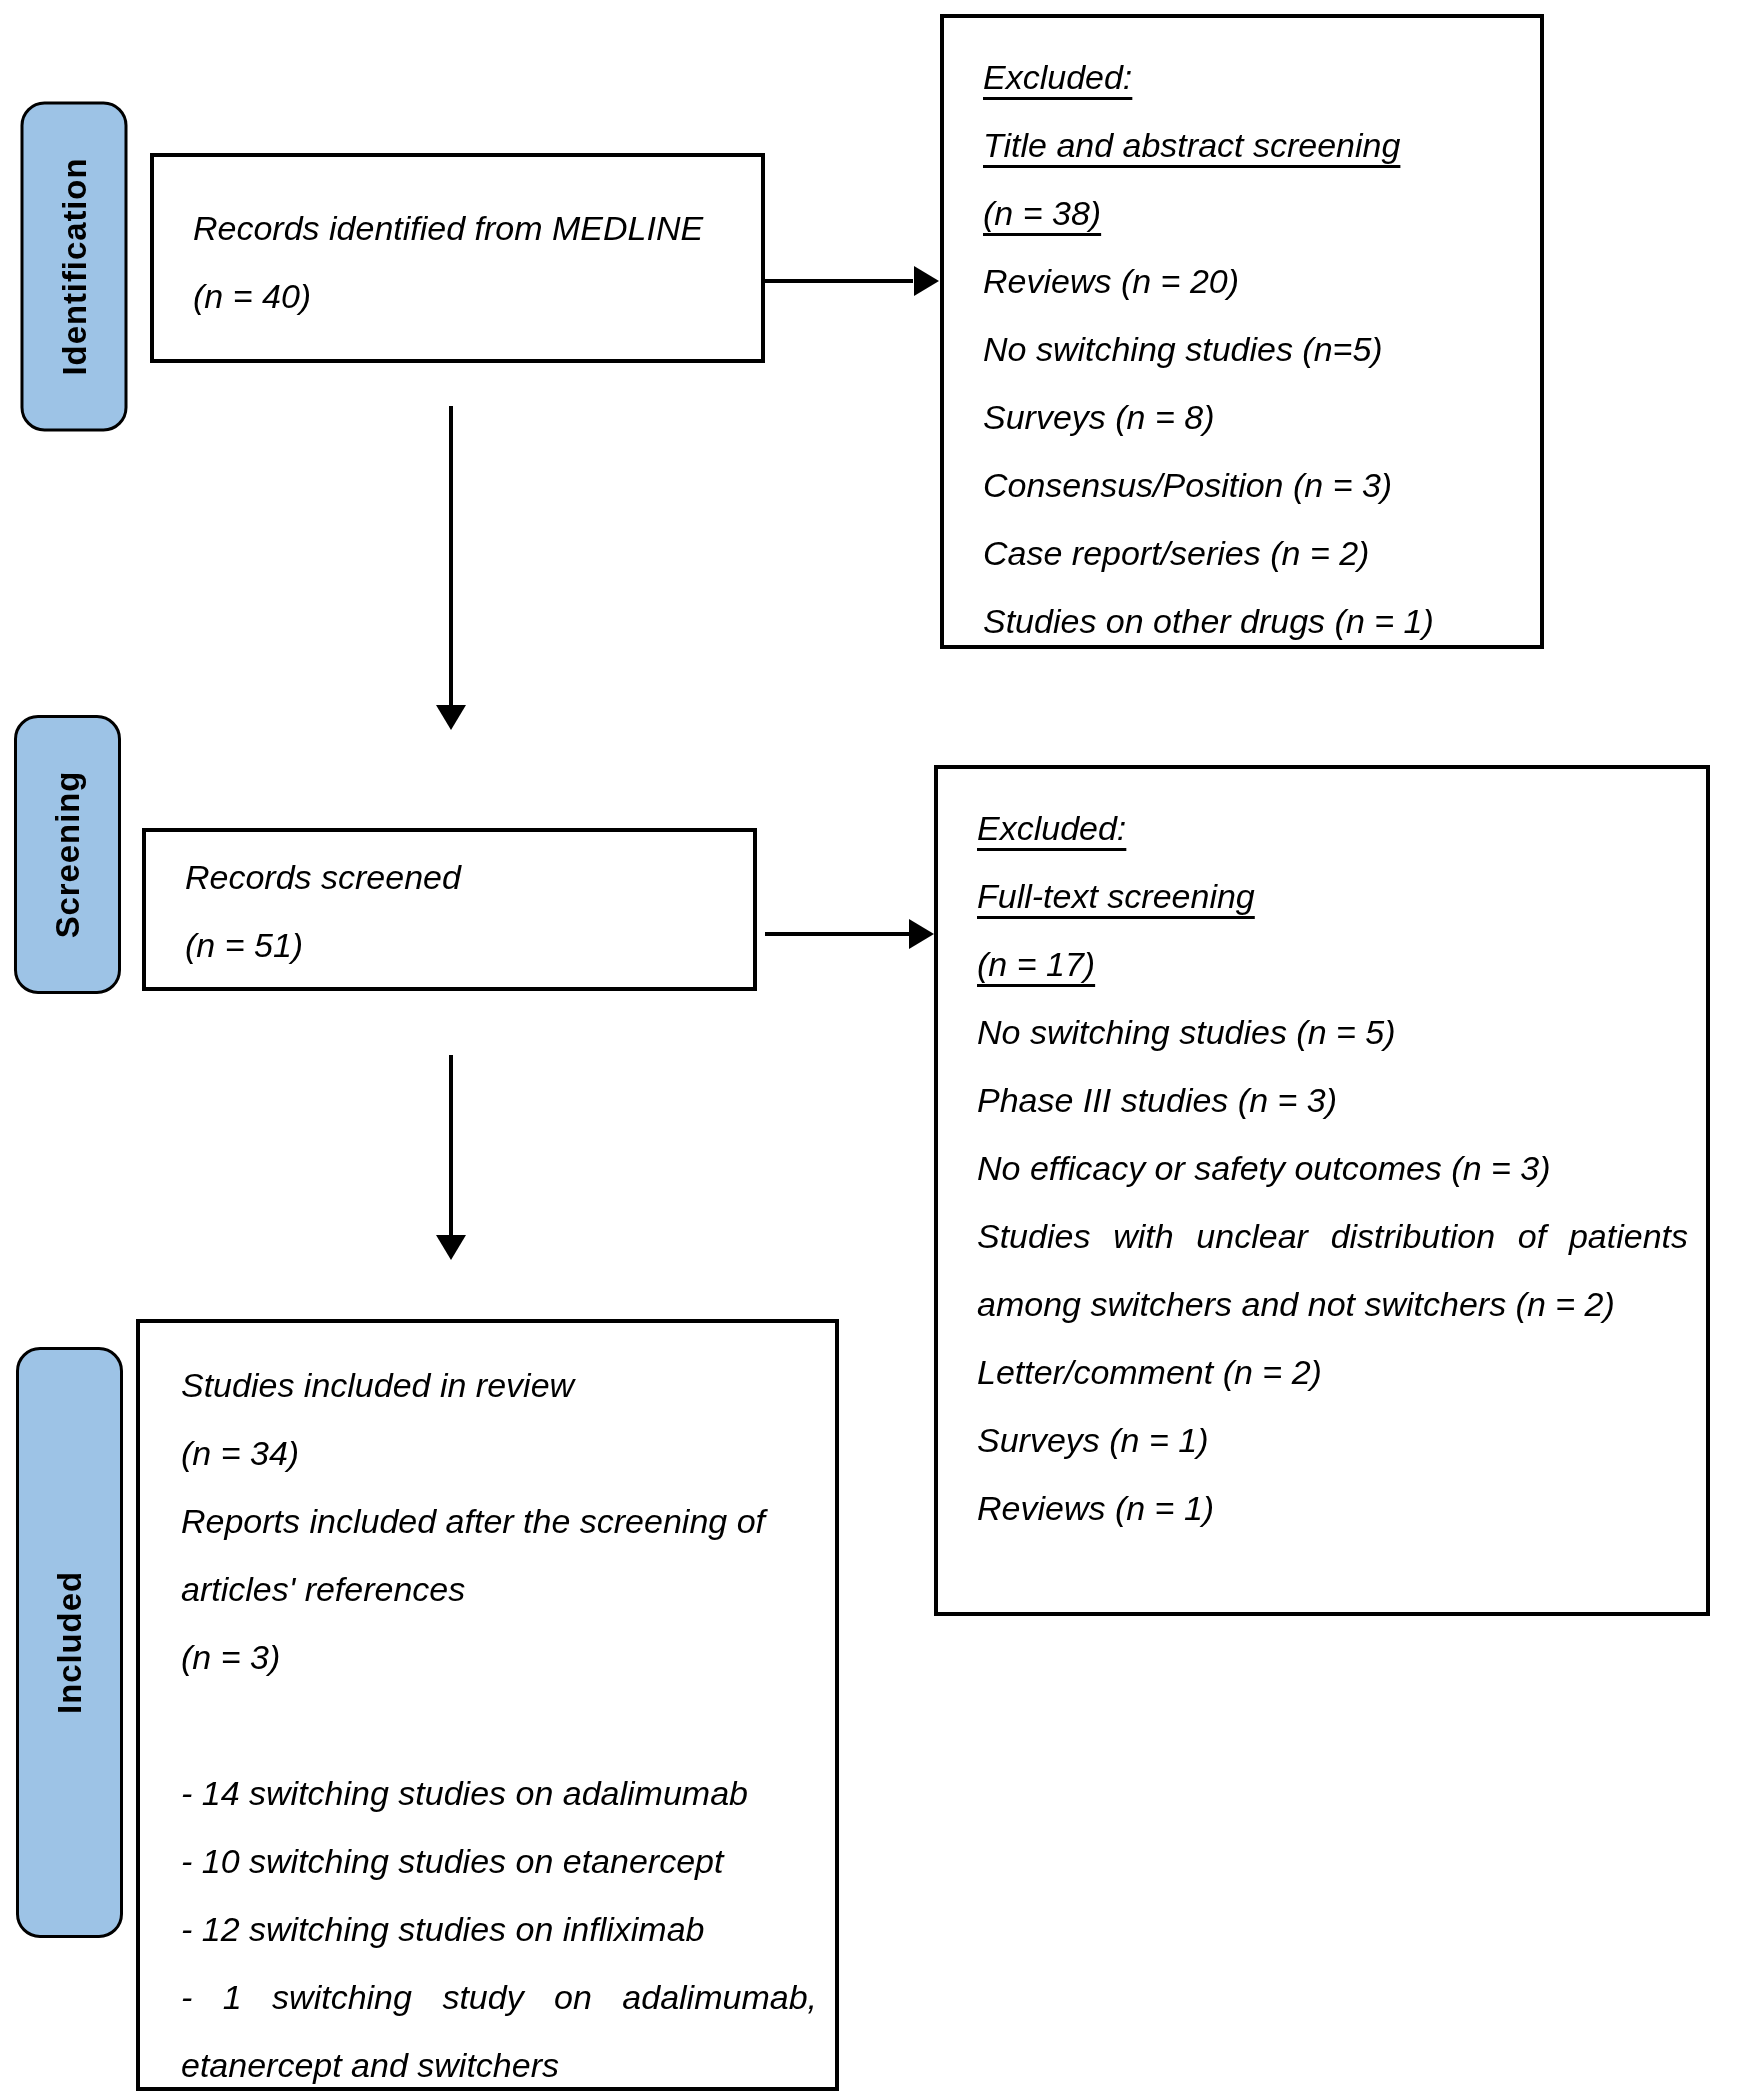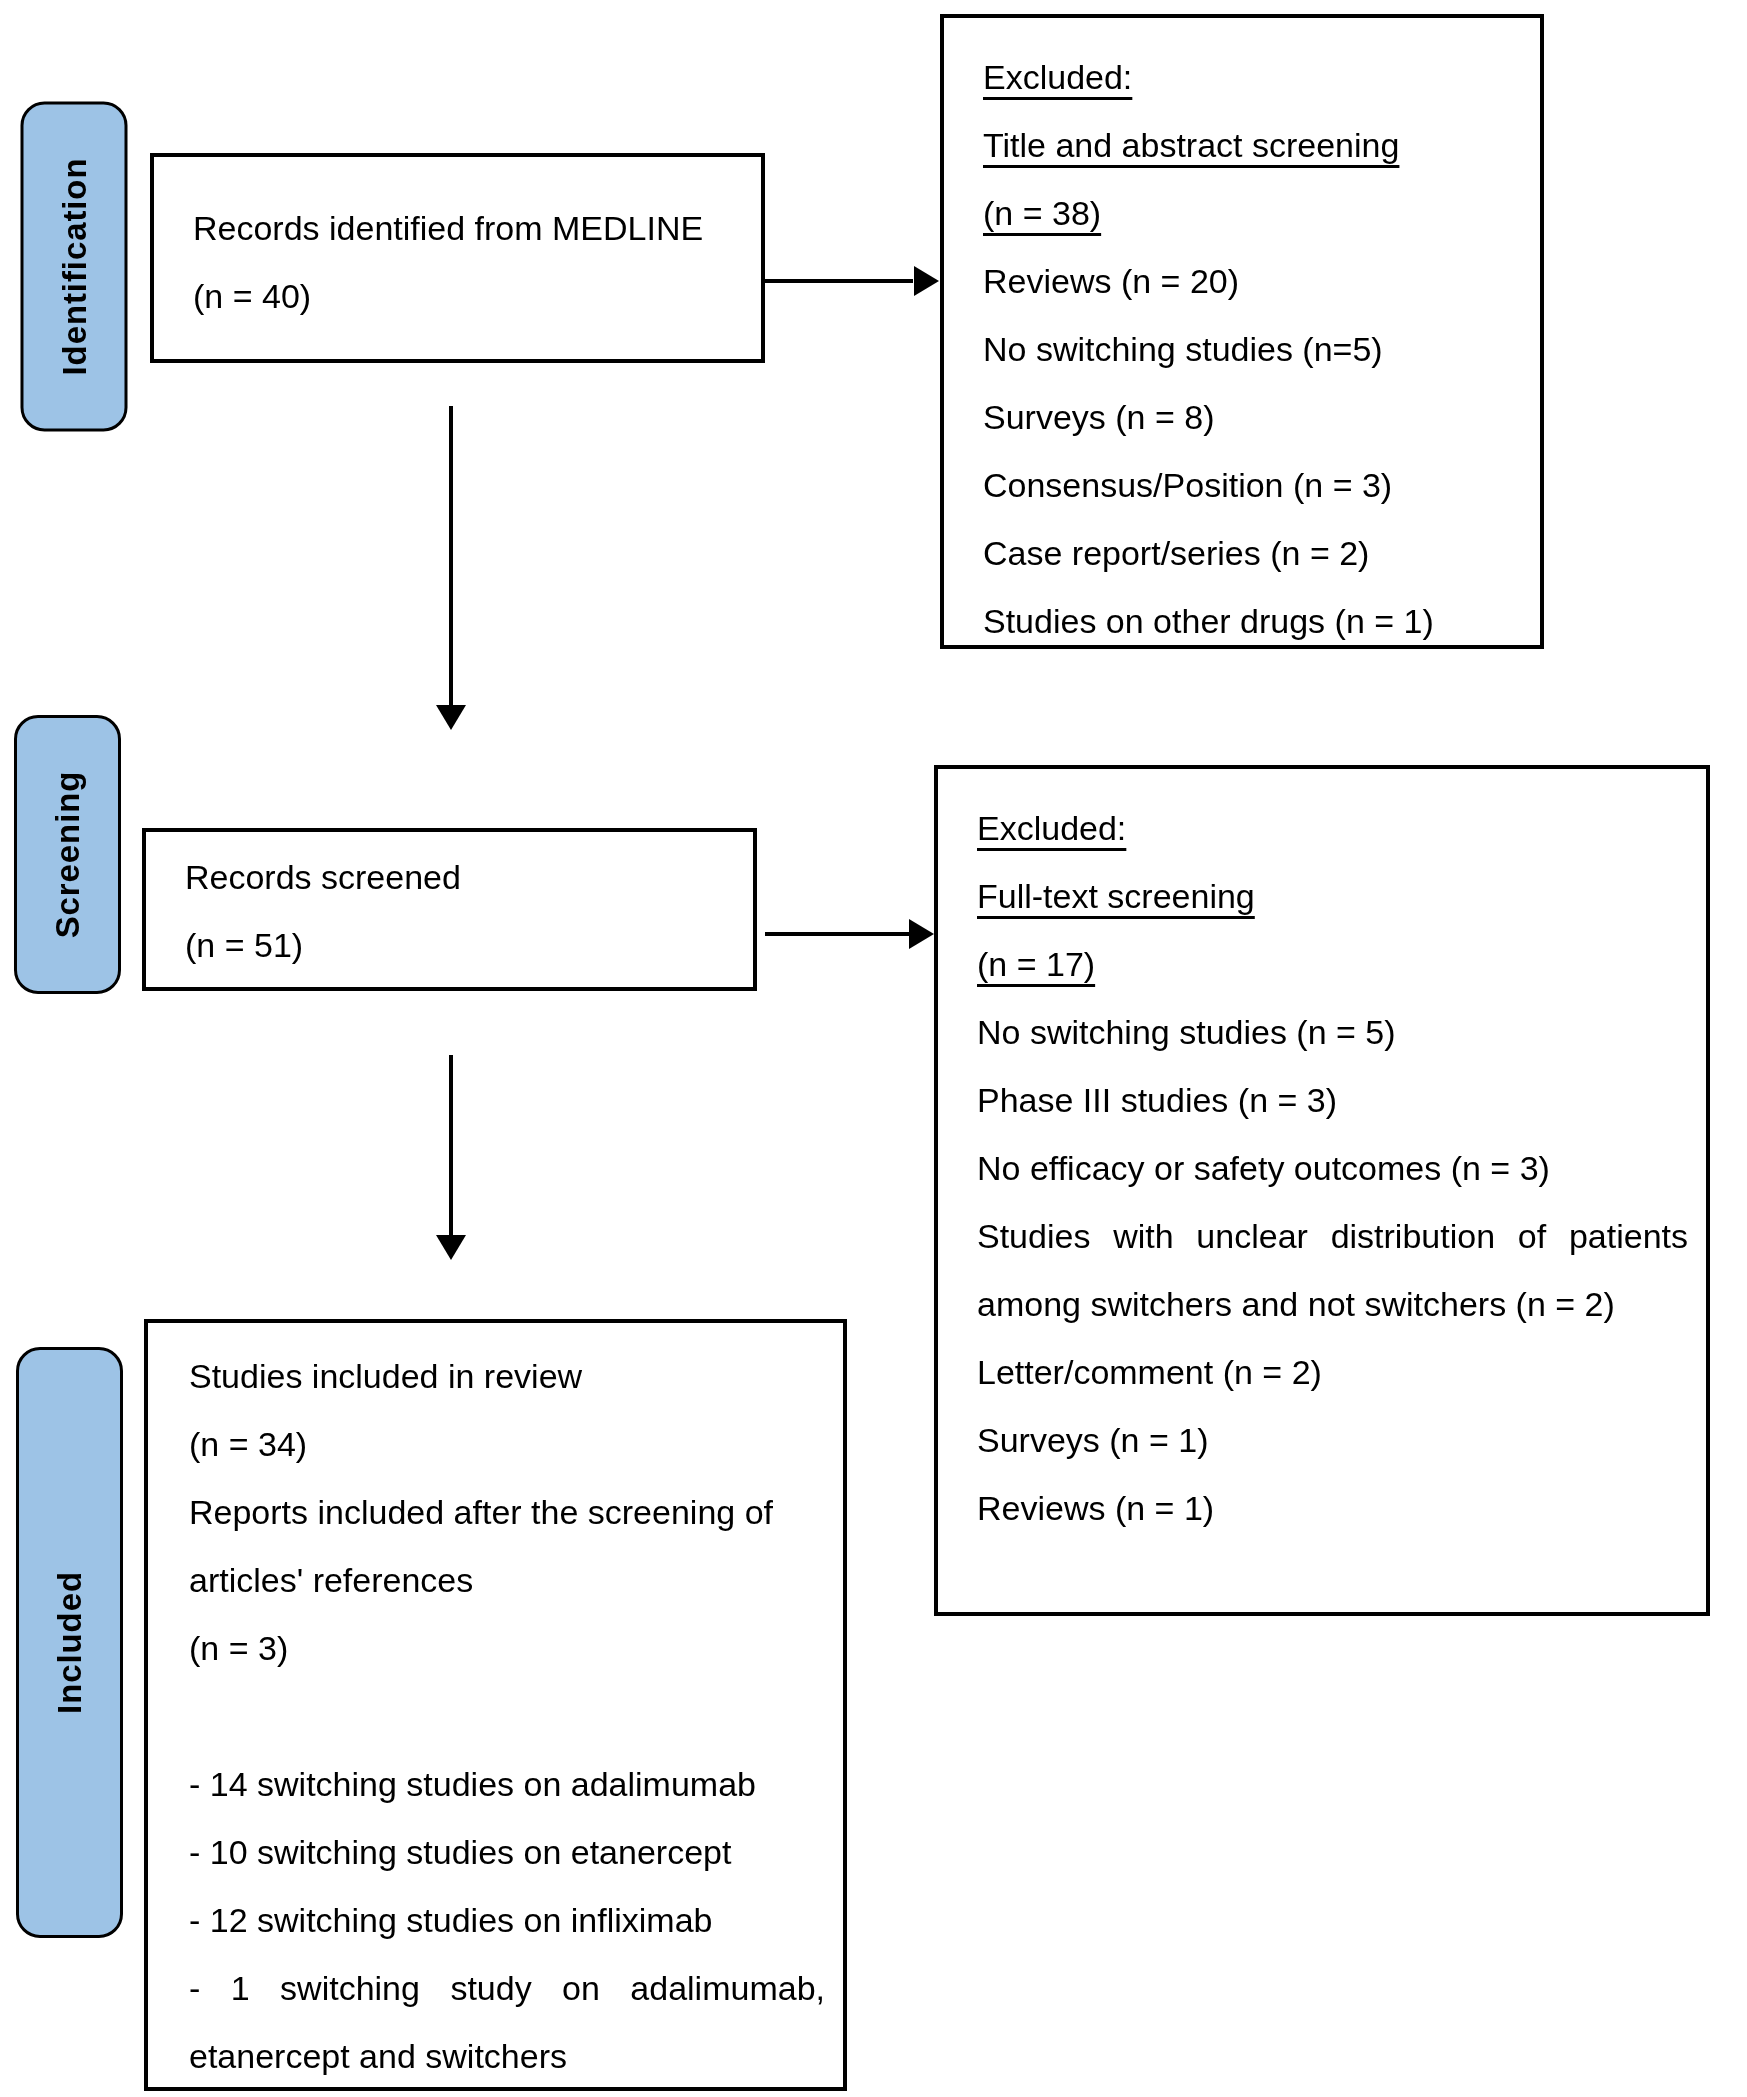--- a/index.html
+++ b/index.html
@@ -21,20 +21,21 @@
     position: absolute;
     background: #ffffff;
     border: 4.1px solid #000000;
     box-sizing: border-box;
     font-size: 34px;
   }
   .line {
     height: 68px;
     line-height: 68px;
     white-space: nowrap;
+    font-style: italic;
   }
   .ul {
     text-decoration: underline;
     text-decoration-thickness: 3.2px;
     text-underline-offset: 8.2px;
   }
   .spread {
     white-space: normal;
     text-align: justify;
     text-align-last: justify;
@@ -121,21 +122,21 @@
     <div class="line">No switching studies (n = 5)</div>
     <div class="line">Phase III studies (n = 3)</div>
     <div class="line">No efficacy or safety outcomes (n = 3)</div>
     <div class="line spread">Studies with unclear distribution of patients</div>
     <div class="line">among switchers and not switchers (n = 2)</div>
     <div class="line">Letter/comment (n = 2)</div>
     <div class="line">Surveys (n = 1)</div>
     <div class="line">Reviews (n = 1)</div>
   </div>
 
-  <div class="flowbox" style="left:144px; top:1319px; width:703px; height:772px; padding:19px 18px 0 41px;">
+  <div class="flowbox" style="left:136px; top:1319px; width:703px; height:772px; padding:28px 18px 0 41px;">
     <div class="line">Studies included in review</div>
     <div class="line">(n = 34)</div>
     <div class="line">Reports included after the screening of</div>
     <div class="line">articles' references</div>
     <div class="line">(n = 3)</div>
     <div class="line"></div>
     <div class="line">- 14 switching studies on adalimumab</div>
     <div class="line">- 10 switching studies on etanercept</div>
     <div class="line">- 12 switching studies on infliximab</div>
     <div class="line spread">- 1 switching study on adalimumab,</div>

